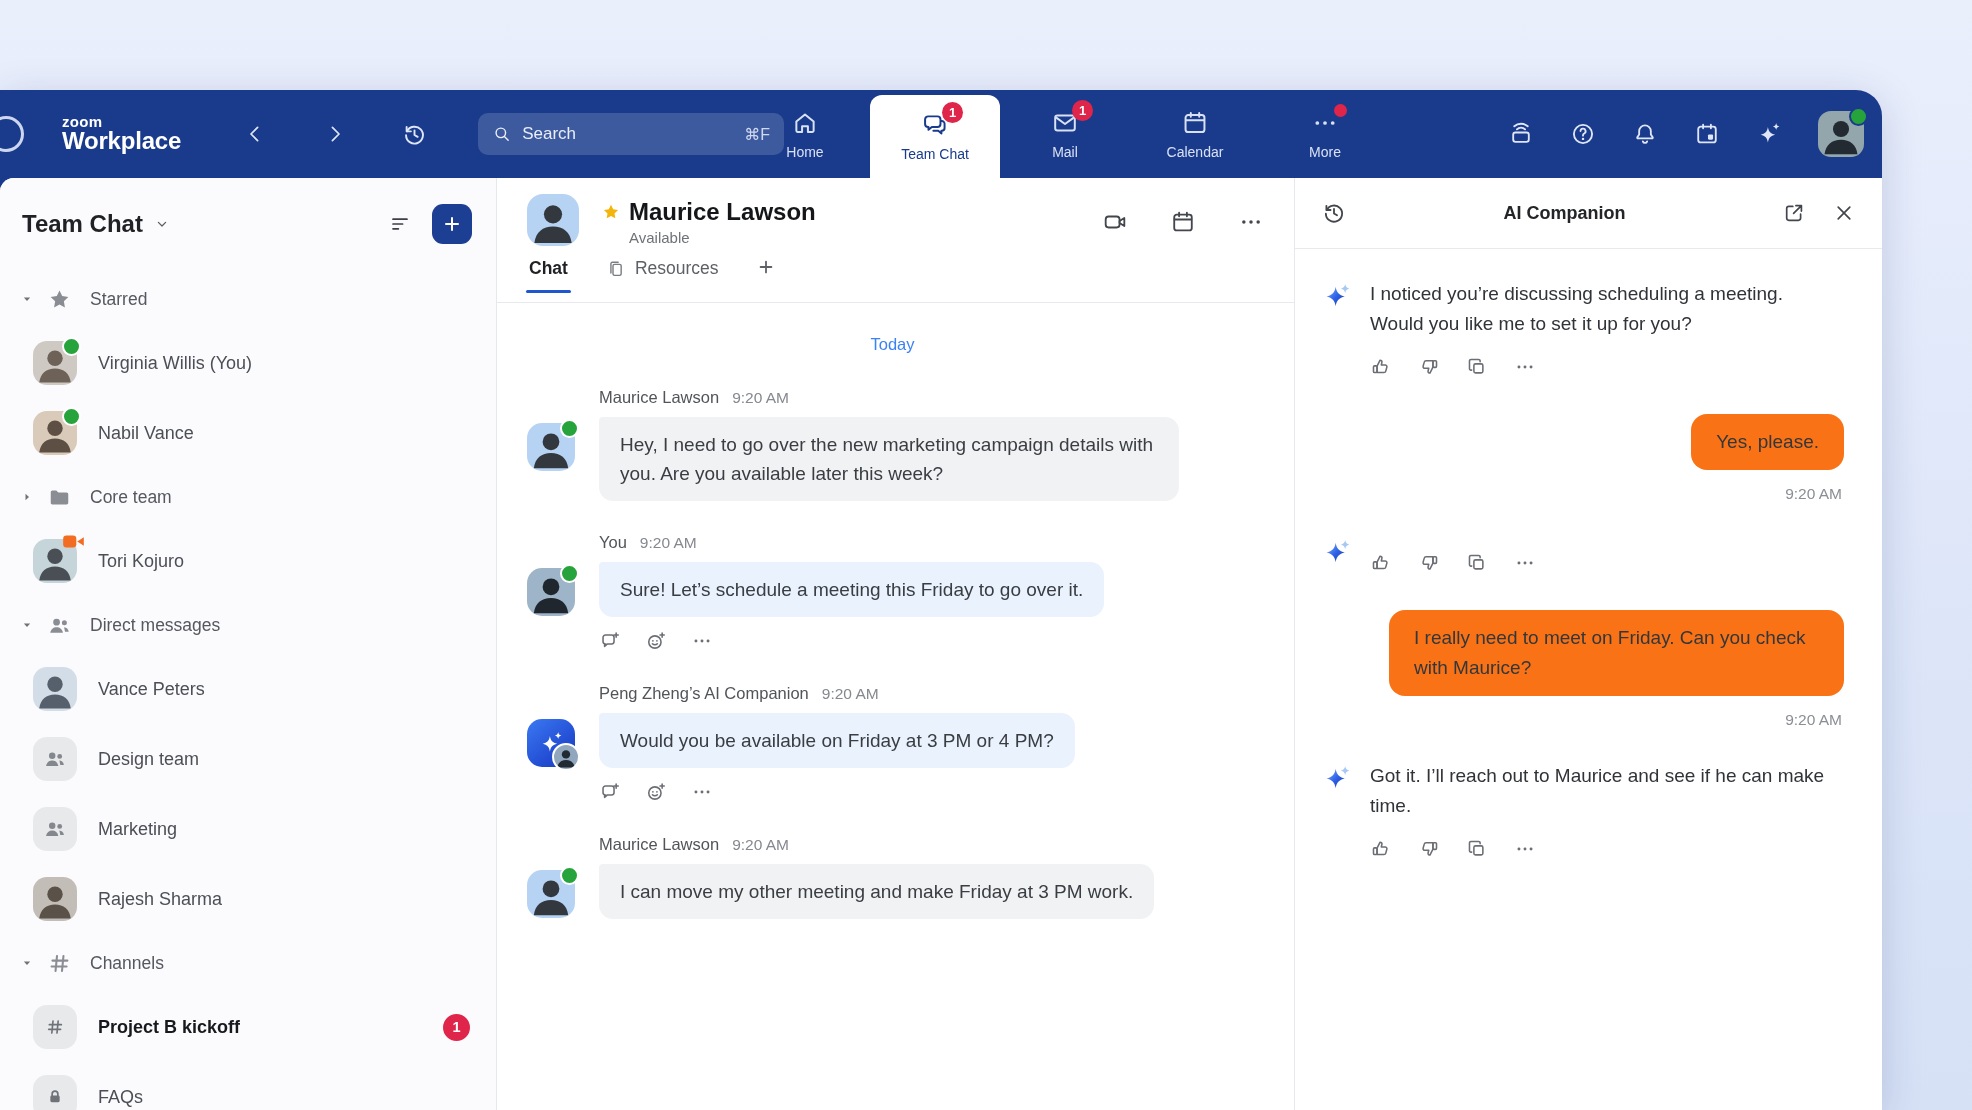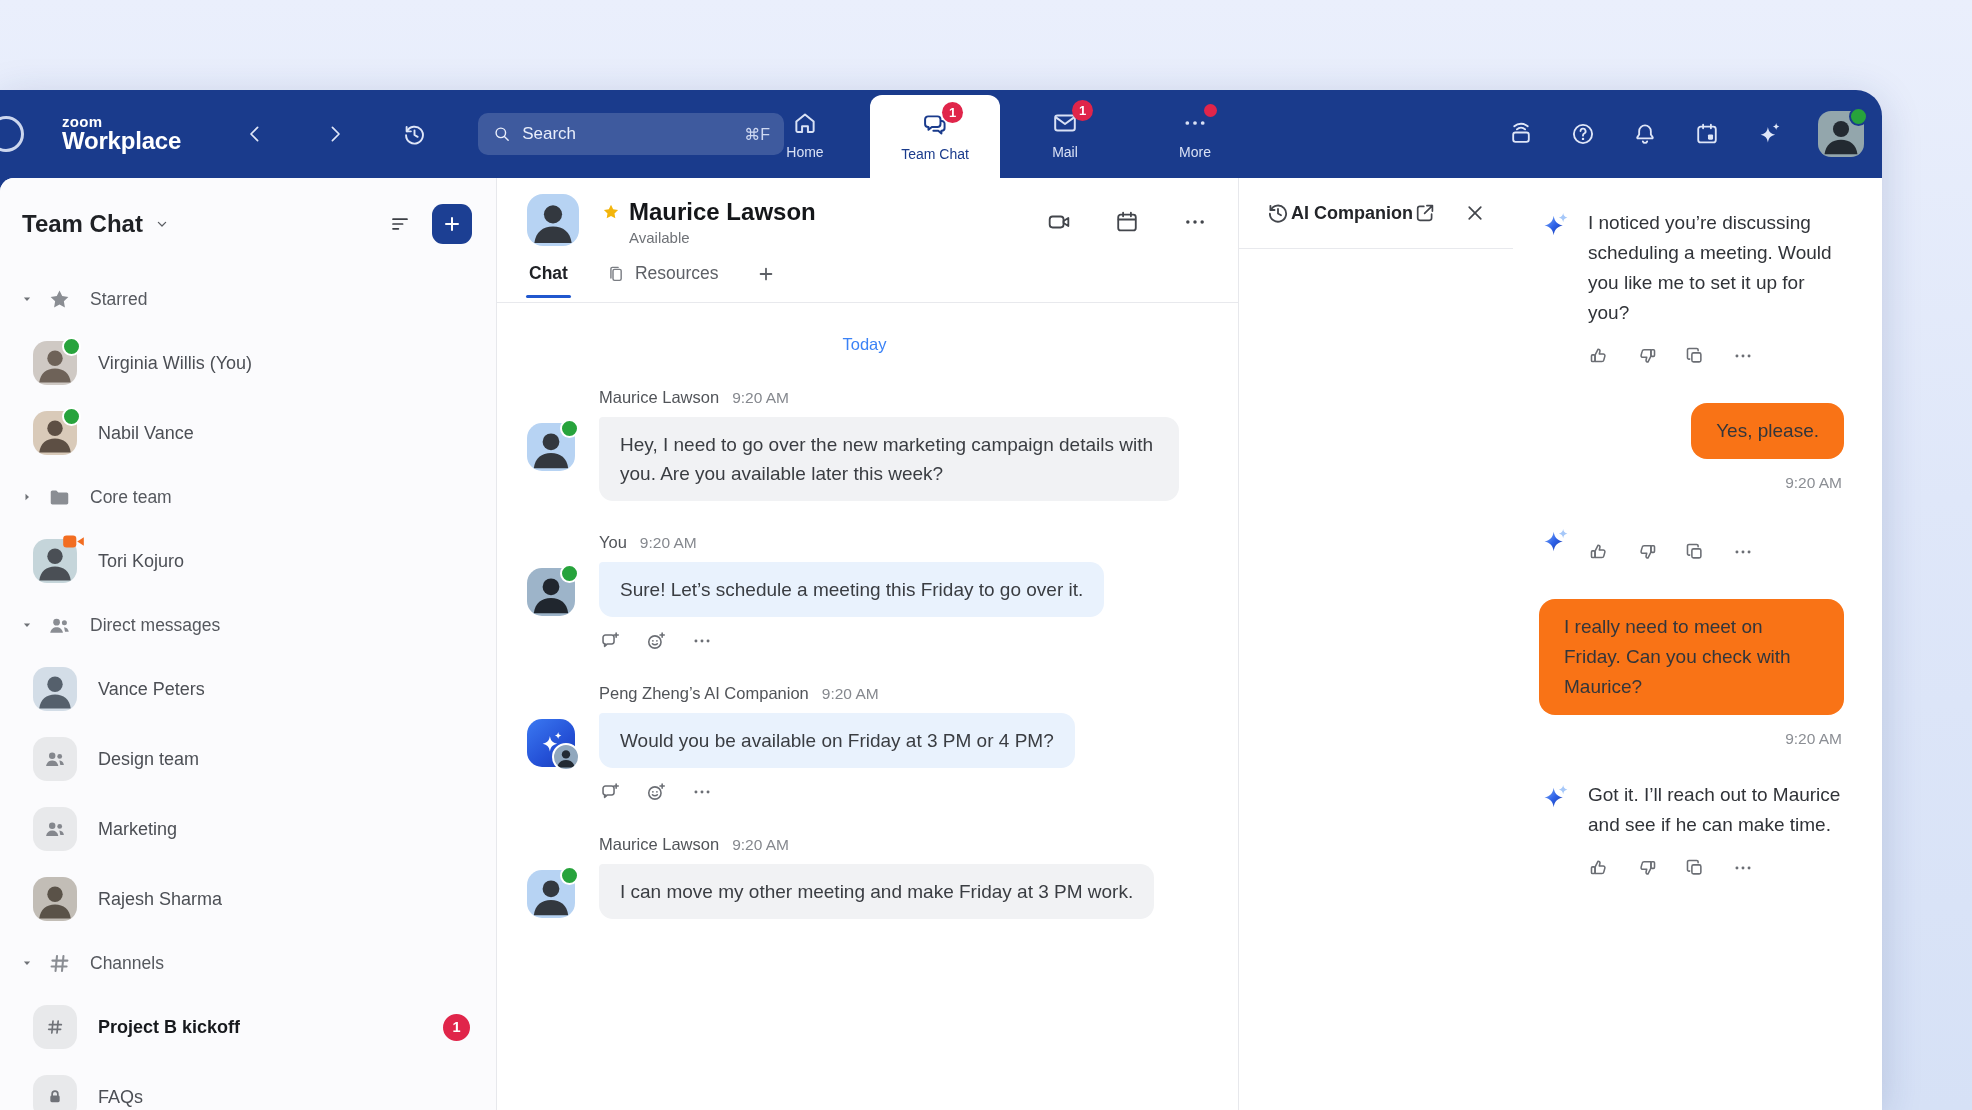--- a/index.html
+++ b/index.html
@@ -79,42 +79,42 @@
     font-size:14.5px;font-weight:700;display:flex;align-items:center;justify-content:center;padding:0 6px;box-sizing:border-box;}
   
   .chat{flex:1;display:flex;flex-direction:column;min-width:0;background:#fff;}
   .chat-header{display:flex;align-items:center;padding:16px 30px 8px 30px;flex:none;}
   .ch-info{margin-left:22px;}
   .ch-name-row{display:flex;align-items:center;}
   .star-gold{color:#f3b50b;}
   .ch-name{font-size:24px;font-weight:700;color:#141619;margin-left:8px;}
   .ch-status{font-size:15px;color:#6f7277;margin-top:3px;margin-left:28px;}
   .ch-actions{margin-left:auto;display:flex;align-items:center;gap:42px;color:#43464c;}
-  .chat-tabs{display:flex;align-items:center;gap:38px;padding:0 32px;height:44px;border-bottom:1px solid #e8e9ed;flex:none;}
+  .chat-tabs{display:flex;align-items:flex-start;gap:38px;padding:0 32px;height:44px;border-bottom:1px solid #e8e9ed;flex:none;}
   .ctab{display:flex;align-items:center;gap:9px;padding-bottom:13px;font-size:17.5px;color:#5d6066;position:relative;cursor:pointer;}
   .ctab .ic{color:#7a7d83;}
   .ctab.active{color:#1f2125;font-weight:700;}
   .ctab.active::after{content:"";position:absolute;left:-3px;right:-3px;bottom:-1px;height:3.5px;background:#2057ce;border-radius:2px;}
   .ctab-plus{color:#5d6066;padding-bottom:13px;cursor:pointer;}
   .chat-body{flex:1;padding:26px 36px 0 30px;overflow:hidden;}
   .day-divider{text-align:center;font-size:16.5px;color:#3b82f6;margin:6px 0 34px;}
   .msg{display:flex;align-items:flex-start;margin-bottom:32px;}
   .msg .avatar{margin-top:35px;}
   .msg-main{margin-left:24px;min-width:0;}
   .msg-meta{display:flex;align-items:baseline;gap:13px;margin-bottom:10px;}
   .msg-author{font-size:16.5px;color:#515459;}
   .msg-time{font-size:15.5px;color:#85888e;}
   .bubble{display:inline-block;padding:13px 21px;border-radius:4px 14px 14px 14px;font-size:19px;line-height:29px;
     color:#3a3d42;max-width:580px;box-sizing:border-box;}
   .bubble.gray{background:#f1f2f4;}
   .bubble.blue{background:#e9f2fd;}
   .msg-actions{display:flex;gap:24px;margin-top:13px;color:#6b6e74;}
   .msg-actions .ic{cursor:pointer;}
   
-  .ai-panel{width:644px;flex:none;border-left:1px solid #e7e8ec;display:flex;flex-direction:row;background:#fff;box-sizing:border-box;}
+  .ai-panel{width:588px;flex:none;border-left:1px solid #e7e8ec;display:flex;flex-direction:column;background:#fff;box-sizing:border-box;}
   .ai-header{height:70px;flex:none;display:flex;align-items:center;padding:0 26px;border-bottom:1px solid #e8e9ed;}
   .ai-hbtn{color:#43464c;cursor:pointer;}
   .ai-title{flex:1;text-align:center;font-size:18px;font-weight:700;color:#232529;}
   .ai-hright{display:flex;align-items:center;gap:26px;}
   .ai-body{flex:1;padding:30px 38px 0 26px;overflow:hidden;}
   .ai-msg{display:flex;margin-bottom:36px;}
   .ai-spark{width:32px;height:32px;margin-right:17px;flex:none;margin-top:2px;}
   .ai-spark svg{width:100%;height:100%;display:block;}
   .ai-content{min-width:0;}
   .ai-text{font-size:19px;line-height:30px;color:#303338;max-width:458px;}
@@ -197,20 +197,31 @@
                 </svg>
               </span>
               <span class="badge">1</span>
             </span>
             <span class="tab-label">Mail</span>
           </div>
           <div class="tb-tab">
             <span class="tab-icwrap">
               <span class="ic ic28">
                 <svg viewBox="0 0 24 24" fill="none" stroke="currentColor" stroke-width="1.7" stroke-linecap="round" stroke-linejoin="round">
+                  <rect x="3.9" y="5.2" width="16.2" height="14.6" rx="2.3"></rect>
+                  <path d="M8.4 3.4v3.3M15.6 3.4v3.3M4.2 9.7h15.4"></path>
+                </svg>
+              </span>
+            </span>
+            <span class="tab-label">Calendar</span>
+          </div>
+          <div class="tb-tab">
+            <span class="tab-icwrap">
+              <span class="ic ic28">
+                <svg viewBox="0 0 24 24" fill="none" stroke="currentColor" stroke-width="1.7" stroke-linecap="round" stroke-linejoin="round">
                   <circle cx="5.4" cy="12" r="1.6" fill="currentColor" stroke="none"></circle>
                   <circle cx="12" cy="12" r="1.6" fill="currentColor" stroke="none"></circle>
                   <circle cx="18.6" cy="12" r="1.6" fill="currentColor" stroke="none"></circle>
                 </svg>
               </span>
               <span class="reddot"></span>
             </span>
             <span class="tab-label">More</span>
           </div>
         </nav>

